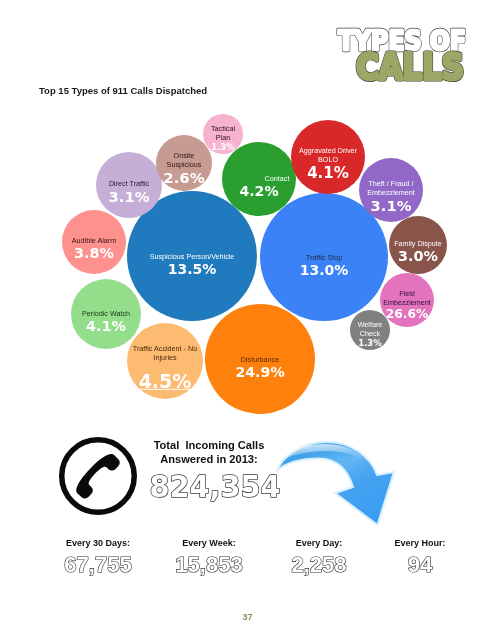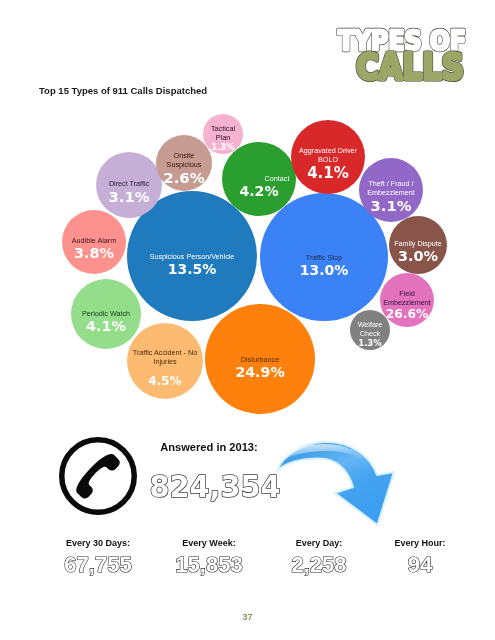--- a/index.html
+++ b/index.html
@@ -81,21 +81,21 @@
           </div>
           <div class="b-val" style="font-size: 14.2px;">24.9%</div>
         </div>
       </div>
       <div class="bubble" style="left: 127px; top: 323px; width: 76px; height: 76px; background: rgb(253, 186, 113);">
         <div class="b-text" style="transform: translateY(6.8px); gap: 8px;">
           <div class="b-label" style="font-size: 7.2px; color: rgb(74, 42, 12);">
             <div>Traffic Accident - No</div>
             <div>Injuries</div>
           </div>
-          <div class="b-val" style="font-size: 12px;">4.5%</div>
+          <div class="b-val" style="font-size: 19px; text-decoration: underline;">4.5%</div>
         </div>
       </div>
       <div class="bubble" style="left: 222px; top: 142px; width: 74px; height: 74px; background: rgb(42, 158, 46);">
         <div class="b-text" style="transform: translateY(6.8px);">
           <div class="b-label" style="font-size: 7.2px; color: rgb(255, 255, 255); margin-left: 36px;">
             <div>Contact</div>
           </div>
           <div class="b-val" style="font-size: 14.1px;">4.2%</div>
         </div>
       </div>
@@ -190,20 +190,21 @@
   <div id="phone-icon">
     <svg width="80" height="80" viewBox="0 0 80 80">
       <circle cx="40" cy="40" r="36.25" fill="none" stroke="#0a0a0a" stroke-width="5.5"></circle>
       <g transform="rotate(-46 40 40) translate(1.2,9.6) scale(0.965)" fill="#0a0a0a">
        <path d="M12.6 28.5 C12.6 23.2 24.5 20.3 40 20.3 C55.5 20.3 67.4 23.2 67.4 28.5 L67.4 34.5 A5 5 0 0 1 62.4 39.5 L57.8 39.5 A5 5 0 0 1 52.8 34.5 L52.8 31.5 C52.8 28.9 47.5 27.6 40 27.6 C32.5 27.6 27.2 28.9 27.2 31.5 L27.2 34.5 A5 5 0 0 1 22.2 39.5 L17.6 39.5 A5 5 0 0 1 12.6 34.5 Z"></path>
       </g>
     </svg>
   </div>
 
   <div id="summary-text">
+    <div id="summary-l1">Total  Incoming Calls</div>
     <div id="summary-l2">Answered in 2013:</div>
   </div>
 
   <div id="total-num">
     <svg width="180" height="46" viewBox="0 0 180 46">
       <g transform="translate(90,35) scale(0.928,1)">
         <text id="tot" x="0" y="0" text-anchor="middle" font-family="'DejaVu Sans',sans-serif" font-weight="bold" font-size="31" fill="#ffffff" stroke="#3b3b3b" stroke-width="1.6" paint-order="stroke" stroke-linejoin="round">824,354</text>
       </g>
     </svg>
   </div>

